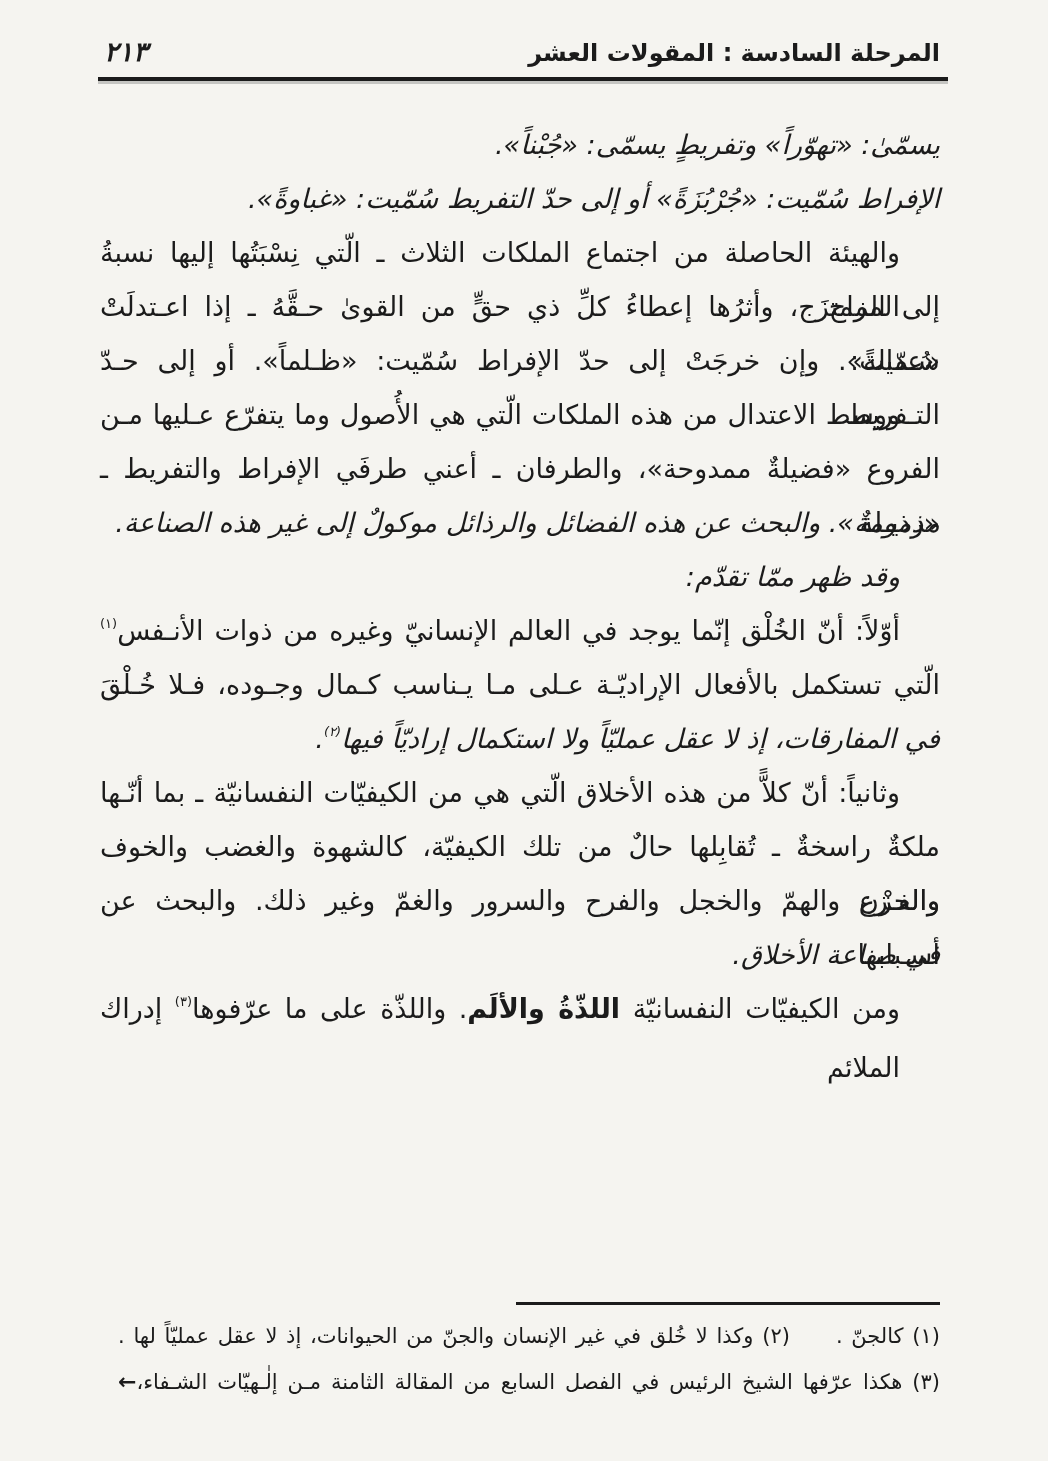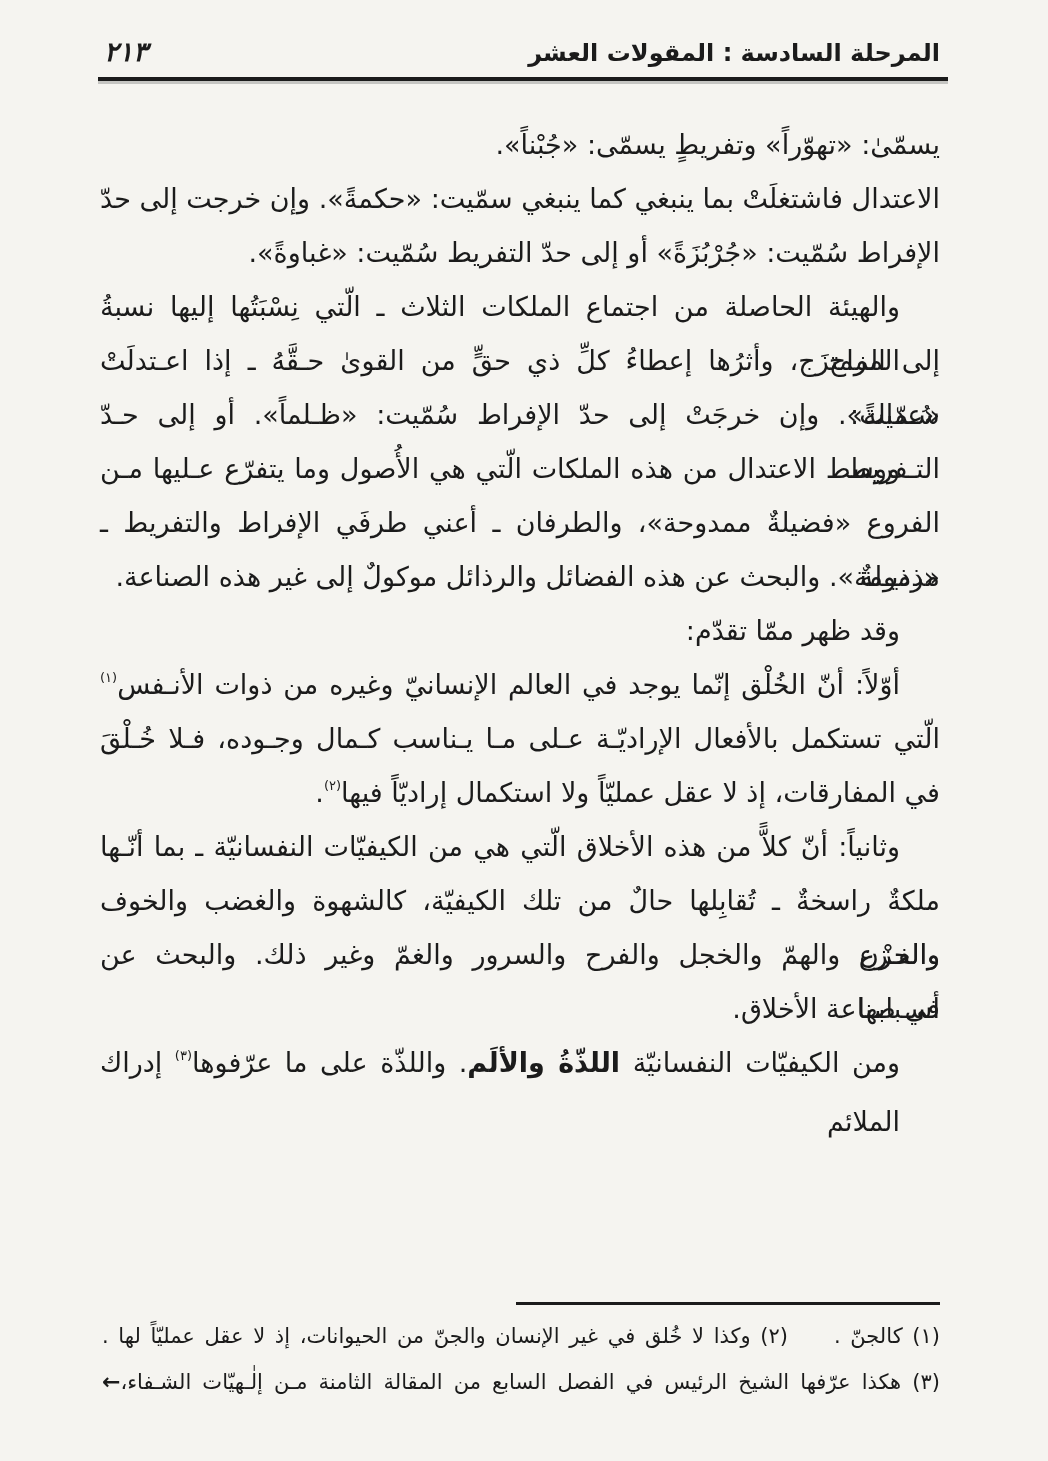--- a/index.html
+++ b/index.html
@@ -62,21 +62,21 @@
   }
   .body-text .line{
     height:54px;
     white-space:nowrap;
   }
   .body-text .line.j{
     white-space:normal;
     text-align:justify;
     text-align-last:justify;
   }
-  .body-text .line.r{ text-align:right; }
+  .body-text .line.r{ text-align:right;font-style:italic; }
   .body-text .line.ind{ padding-right:40px; }
   .b{ font-weight:bold; }
   .sup{
     font-size:13px;
     position:relative;
     top:-12px;
     white-space:nowrap;
   }
   
   .foot-rule{
@@ -84,21 +84,21 @@
     top:1302px;
     right:108px;
     width:424px;
     height:3px;
     background:var(--ink);
   }
   .footnotes{
     position:absolute;
     top:1313px;
     right:108px;
-    left:102px;
+    left:118px;
     font-size:21px;
     line-height:46px;
   }
   .footnotes .line{
     height:46px;
     text-align:justify;
     text-align-last:justify;
   }
   .gap{
     display:inline-block;
@@ -116,21 +116,20 @@
 
   <div class="running-head">
     <div class="running-title">المرحلة السادسة : المقولات العشر</div>
     <div class="page-number">٢١٣</div>
   </div>
 
   <div class="head-rule"></div>
 
   <main class="body-text" id="body-text">
       <div class="line r"><span>يسمّىٰ: «تهوّراً» وتفريطٍ يسمّى: «جُبْناً».</span></div>
-      <div class="line j"><span>الاعتدال فاشتغلَتْ بما ينبغي كما ينبغي سمّيت: «حكمةً». وإن خرجت إلى حدّ</span></div>
       <div class="line r"><span>الإفراط سُمّيت: «جُرْبُزَةً» أو إلى حدّ التفريط سُمّيت: «غباوةً».</span></div>
       <div class="line j ind"><span>والهيئة الحاصلة من اجتماع الملكات الثلاث ـ الّتي نِسْبَتُها إليها نسبةُ المزاج</span></div>
       <div class="line j"><span>إلى الممتزَج، وأثرُها إعطاءُ كلِّ ذي حقٍّ من القوىٰ حـقَّهُ ـ إذا اعـتدلَتْ سُـمّيت:</span></div>
       <div class="line j"><span>«عدالةً». وإن خرجَتْ إلى حدّ الإفراط سُمّيت: «ظـلماً». أو إلى حـدّ التـفريط</span></div>
       <div class="line j ind"><span>ووسط الاعتدال من هذه الملكات الّتي هي الأُصول وما يتفرّع عـليها مـن</span></div>
       <div class="line j"><span>الفروع «فضيلةٌ ممدوحة»، والطرفان ـ أعني طرفَي الإفراط والتفريط ـ «رذيـلةٌ</span></div>
       <div class="line r"><span>مذمومة». والبحث عن هذه الفضائل والرذائل موكولٌ إلى غير هذه الصناعة.</span></div>
       <div class="line r ind"><span>وقد ظهر ممّا تقدّم:</span></div>
       <div class="line j ind"><span>أوّلاً: أنّ الخُلْق إنّما يوجد في العالم الإنسانيّ وغيره من ذوات الأنـفس</span><span class="sup">(١)</span></div>
       <div class="line j"><span>الّتي تستكمل بالأفعال الإراديّـة عـلى مـا يـناسب كـمال وجـوده، فـلا خُـلْقَ</span></div>

